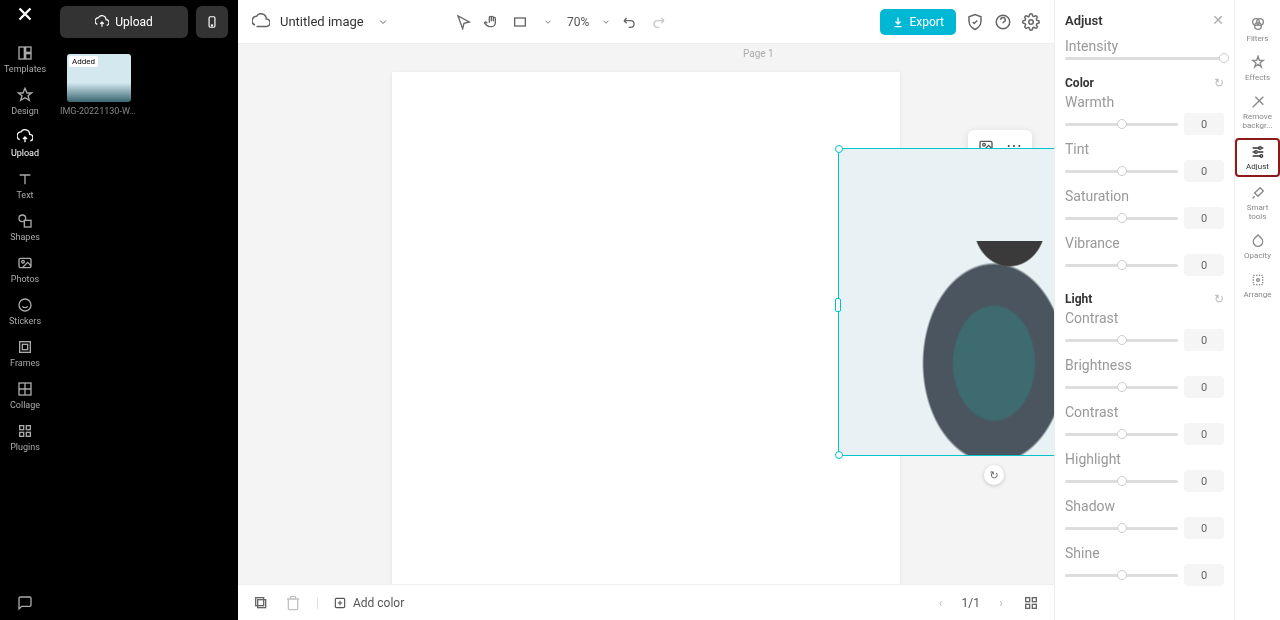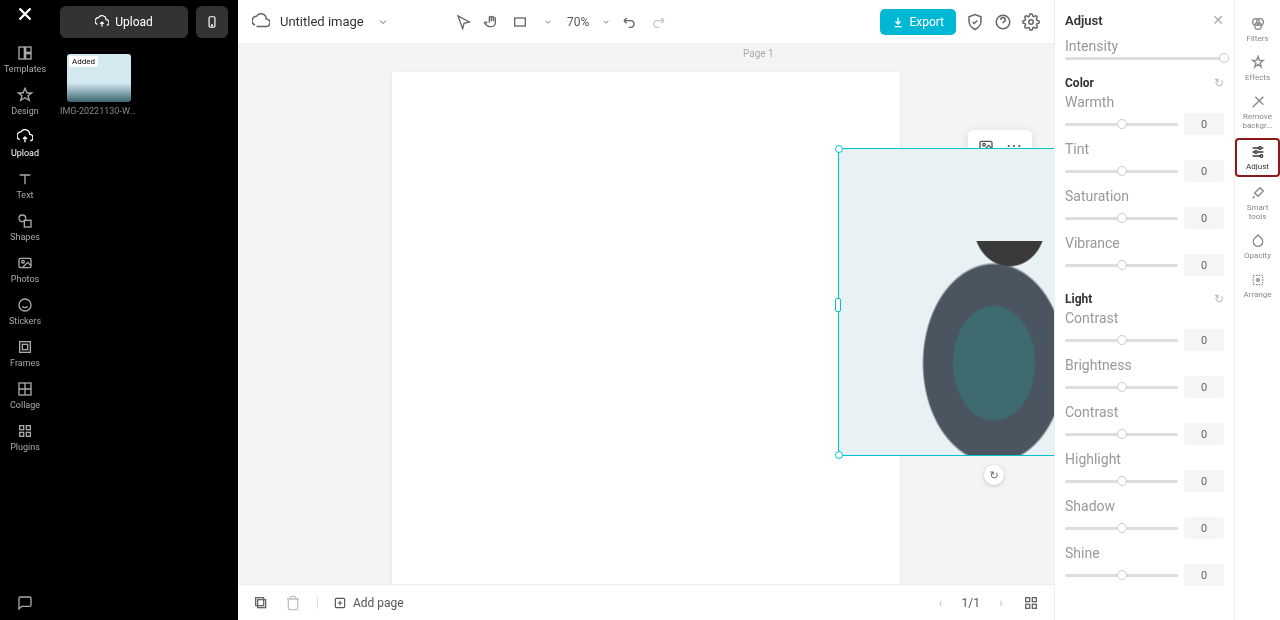--- a/index.html
+++ b/index.html
@@ -333,21 +333,21 @@
             <svg width="16" height="16" viewBox="0 0 24 24" fill="none" stroke="#666" stroke-width="2">
               <path d="M3 6h18M8 6V4a2 2 0 0 1 2-2h4a2 2 0 0 1 2 2v2m3 0v14a2 2 0 0 1-2 2H7a2 2 0 0 1-2-2V6"></path>
             </svg>
           </span>
         <span style="color:#ddd">|</span>
         <div class="add-page">
           <svg width="14" height="14" viewBox="0 0 24 24" fill="none" stroke="#555" stroke-width="2">
               <rect x="4" y="4" width="16" height="16" rx="2"></rect>
               <path d="M12 8v8M8 12h8"></path>
             </svg>
-          <span>Add page</span>
+          <span>Add color</span>
         </div>
       </div>
       <div class="bb-right">
         <span class="tb-icon" style="opacity:.4">‹</span>
         <span>1/1</span>
         <span class="tb-icon" style="opacity:.4">›</span>
         <span class="tb-icon">
             <svg width="16" height="16" viewBox="0 0 24 24" fill="none" stroke="#666" stroke-width="2">
               <rect x="4" y="4" width="6" height="6"></rect>
               <rect x="14" y="4" width="6" height="6"></rect>

